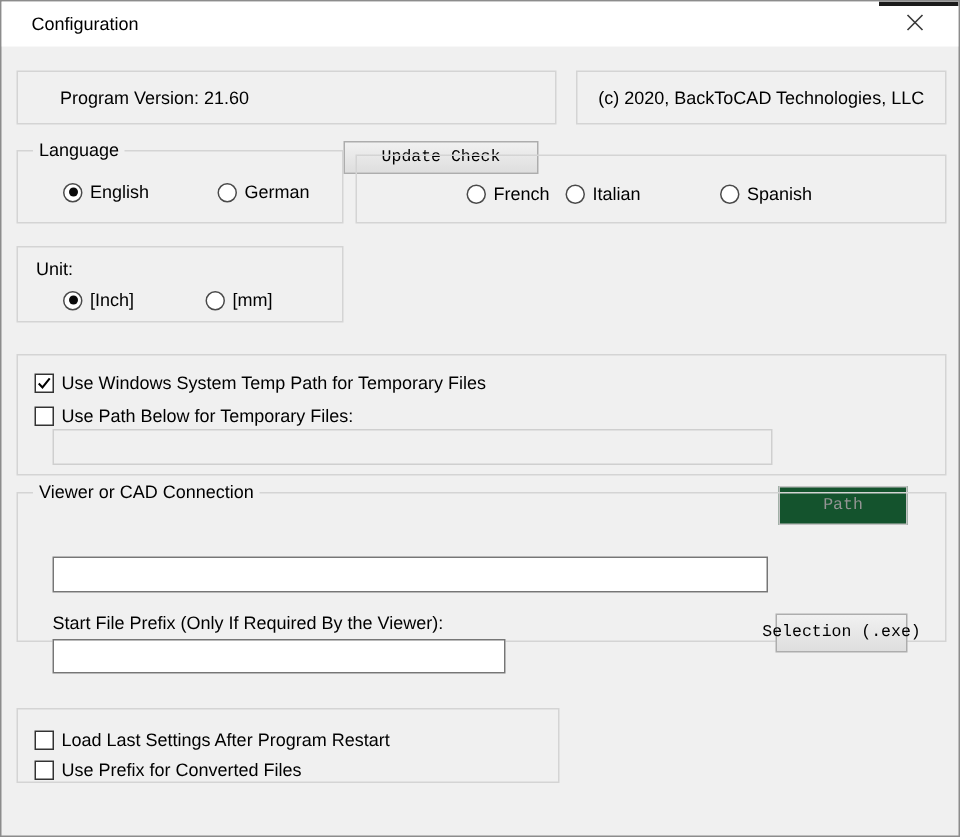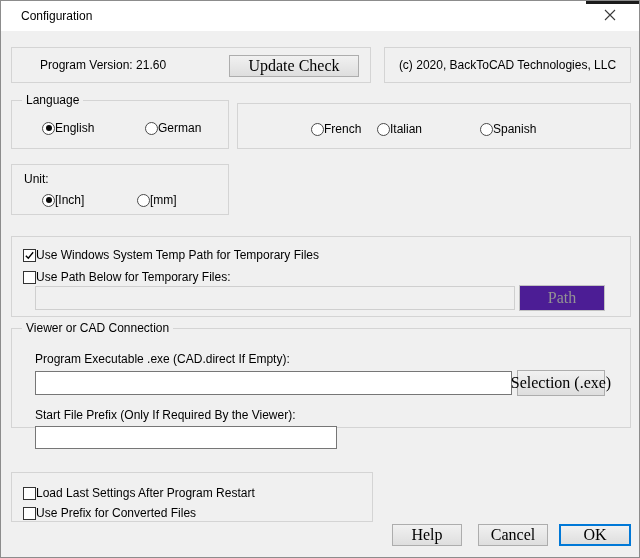--- a/index.html
+++ b/index.html
@@ -37,38 +37,38 @@
   .legend {
     position:absolute; top:-8px; left:10px;
     background:#f0f0f0; padding:0 4px; font-size:12px; white-space:nowrap;text-align:center;
   }
   .static-label { position:absolute; white-space:nowrap; font-size:12px;text-align:center; }
   .btn {
     position:absolute;
     background:linear-gradient(#f1f1f1,#dedede);
     border:1px solid #adadad;
     display:flex; align-items:center; justify-content:center;
-    font-size:16px; font-family:Liberation Serif, serif;
-    cursor:default; white-space:nowrap;
+    font-size:11px; font-family:Liberation Mono, monospace;
+    cursor:default; white-space:nowrap;margin-top:39px;
   }
   .btn.default { border:2px solid #0078d7; }
   .btn.disabled {
-    background:#4c1d95; border:1px solid #c2c2c2; color:#949494;
+    background:#14532d; border:1px solid #c2c2c2; color:#949494;
   }
   .text-input {
     position:absolute;
     background:#ffffff; border:1px solid #767676;
     font-size:12px; font-family:"Liberation Sans", sans-serif;
     padding:2px 4px;
   }
   .text-input:disabled, .text-input.disabled {
     background:#f0f0f0; border:1px solid #cfcfcf;
   }
   .control-row {
-    position:absolute; display:flex; align-items:center; 
+    position:absolute; display:flex; align-items:center; gap:5px;
     white-space:nowrap;
     text-align:center;
   }
   .checkbox {
     width:13px; height:13px; flex:none;
     background:#fff; border:1px solid #333;
     display:flex; align-items:center; justify-content:center;
   }
   .checkbox svg { display:none; }
   .checkbox.checked svg { display:block; }
@@ -161,21 +161,20 @@
         
       </span>
       <span>Use Path Below for Temporary Files:</span>
     </div>
     <input class="text-input disabled" disabled="" style="left: 23px; top: 49px; width: 480px; height: 24px;" value="">
     <div class="btn disabled" style="left:507px; top:48px; width:86px; height:26px;">Path</div>
   </div>
 
   <div class="groupbox" style="left:10px; top:327px; width:620px; height:100px;">
     <span class="legend">Viewer or CAD Connection</span>
-    <span class="static-label" style="left:23px; top:23px;">Program Executable .exe (CAD.direct If Empty):</span>
     <input class="text-input" style="left: 23px; top: 42px; width: 477px; height: 24px;" value="">
     <div class="btn" style="left:505px; top:41px; width:88px; height:26px;">Selection (.exe)</div>
     <span class="static-label" style="left:23px; top:79px;">Start File Prefix (Only If Required By the Viewer):</span>
     <input class="text-input" style="left: 23px; top: 97px; width: 302px; height: 23px;" value="">
   </div>
 
   <div class="groupbox" style="left:10px; top:471px; width:362px; height:50px;">
     <div class="control-row" style="left:11px; top:13px;">
       <span class="checkbox">
         

